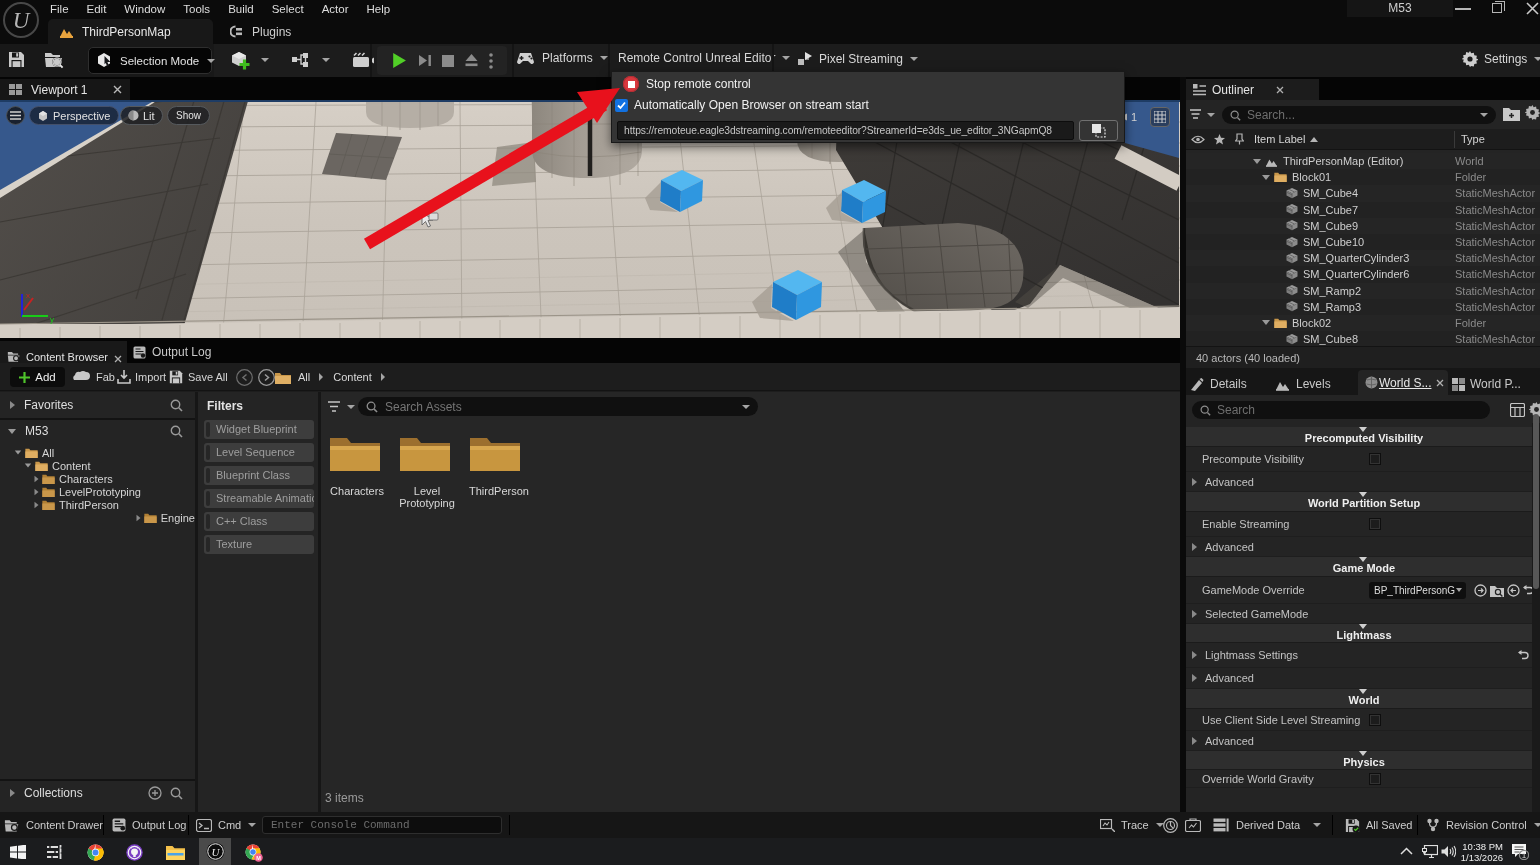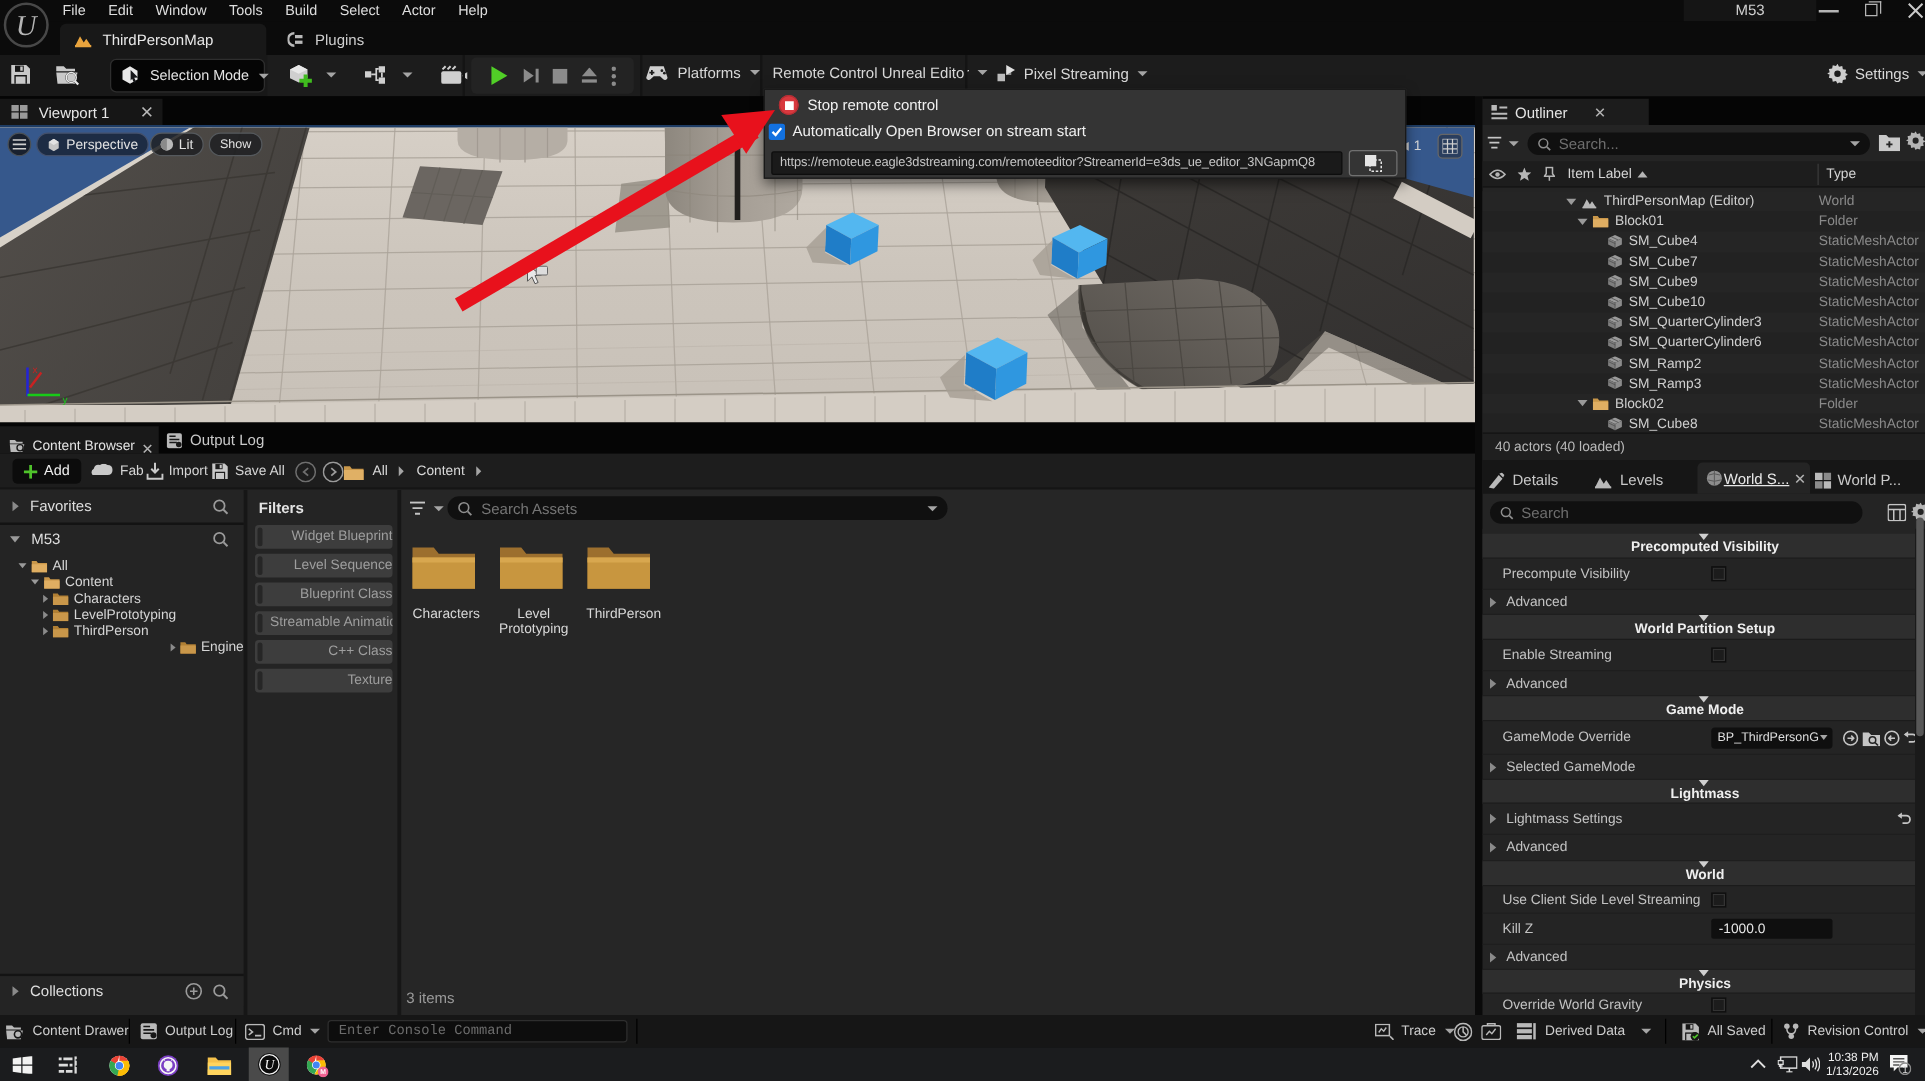--- a/index.html
+++ b/index.html
@@ -6,21 +6,21 @@
 html,body { width:1540px; height:865px; overflow:hidden; background:#0a0a0a;
   font-family:"Liberation Sans", sans-serif; -webkit-font-smoothing:antialiased; }
 .abs { position:absolute; }
 #root { position:relative; width:1540px; height:865px; background:#0b0b0b; color:#c5c5c5; font-size:12px; }
 .row { display:flex; align-items:center; white-space:nowrap; }
 .row svg, .row span.caret { flex-shrink:0; }
 .caret { display:inline-block; width:0; height:0; border-left:4px solid transparent; border-right:4px solid transparent; border-top:4.5px solid #a5a5a5; margin-left:7px; }
 .tri-d { width:0;height:0;border-left:4px solid transparent;border-right:4px solid transparent;border-top:5px solid #9a9a9a; display:inline-block; }
 .tri-r { width:0;height:0;border-top:4px solid transparent;border-bottom:4px solid transparent;border-left:5px solid #8a8a8a; display:inline-block; }
 svg { display:block; }
-.pill { position:relative; height:19px; line-height:18px; background:#3d3d3d; border-radius:3px; margin-bottom:4px; padding-left:12px; overflow:hidden; white-space:nowrap;text-align:right; }
+.pill { position:relative; height:19px; line-height:18px; background:#3d3d3d; border-radius:3px; margin-bottom:4px; padding-left:12px; overflow:hidden; white-space:nowrap; }
 .pill::before { content:""; position:absolute; left:2px; top:2px; bottom:2px; width:4px; background:#262626; border-radius:2px; }
 .orow { display:flex; align-items:center; height:16.2px; font-size:11px; color:#cfcfcf; position:relative; }
 .orow .typ { position:absolute; left:269px; color:#8a8a8a; }
 .prow { display:flex; align-items:center; position:relative; font-size:11px; color:#c3c3c3; border-bottom:1px solid #1e1e1e; }
 .phead { display:flex; align-items:center; position:relative; font-size:11px; color:#efefef; font-weight:bold; background:#2e2e2e; border-bottom:1px solid #1b1b1b;flex-direction:column; }
 .chk { position:absolute; left:183px; width:12px; height:12px; background:#1c1c1c; border:1px solid #0e0e0e; box-shadow:inset 0 0 0 1px #333; }
 </style>
 </head>
 <body>
 <div id="root">
@@ -952,24 +952,20 @@
           <span style="margin-left:8px;">Advanced</span>
         </div>
       <div class="phead" style="height:20px;">
           <span class="tri-d" style="margin-left:6px;border-top-color:#cfcfcf;"></span>
           <span style="margin-left:8px;">World</span>
         </div>
       <div class="prow" style="height:22px;">
           <span style="margin-left:16px;white-space:nowrap;overflow:hidden;width:161px;display:inline-block;">Use Client Side Level Streaming Vol...</span>
           <span class="chk"></span>
         </div>
-      <div class="prow" style="height:25px;">
-          <span style="margin-left:16px;">Kill Z</span>
-        <span style="position:absolute;left:183px;width:97px;height:16px;background:#0f0f0f;border-radius:2px;color:#e8e8e8;font-size:11px;line-height:16px;padding-left:6px;">-1000.0</span>
-      </div>
       <div class="prow" style="height:20px;">
           <span class="tri-r" style="margin-left:6px;"></span>
           <span style="margin-left:8px;">Advanced</span>
         </div>
       <div class="phead" style="height:19px;">
           <span class="tri-d" style="margin-left:6px;border-top-color:#cfcfcf;"></span>
           <span style="margin-left:8px;">Physics</span>
         </div>
       <div class="prow" style="height:18px;">
           <span style="margin-left:16px;">Override World Gravity</span>

